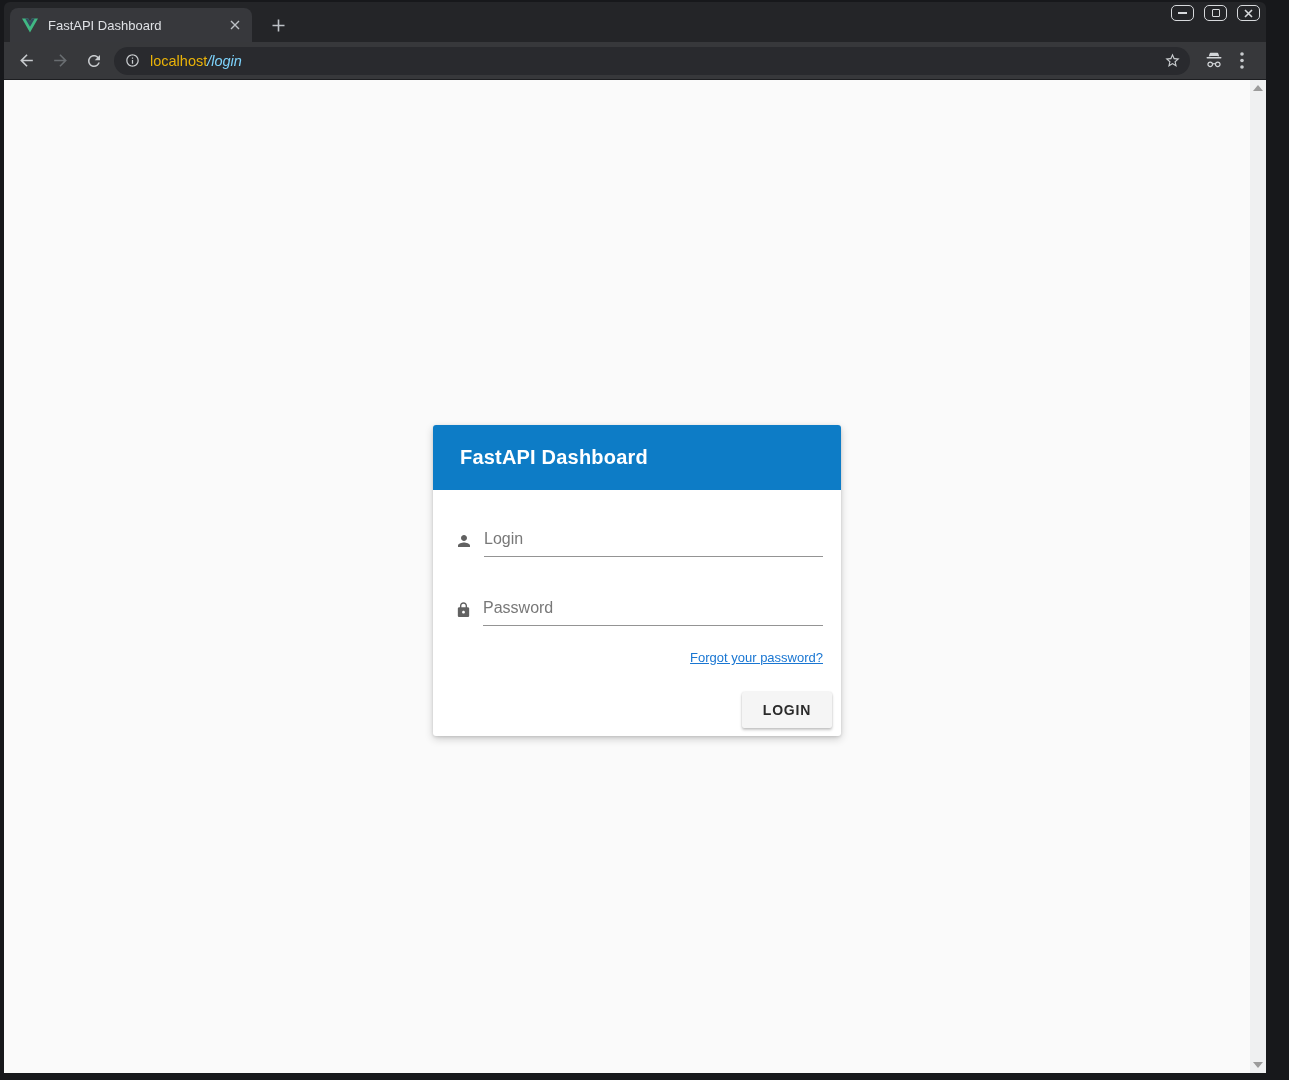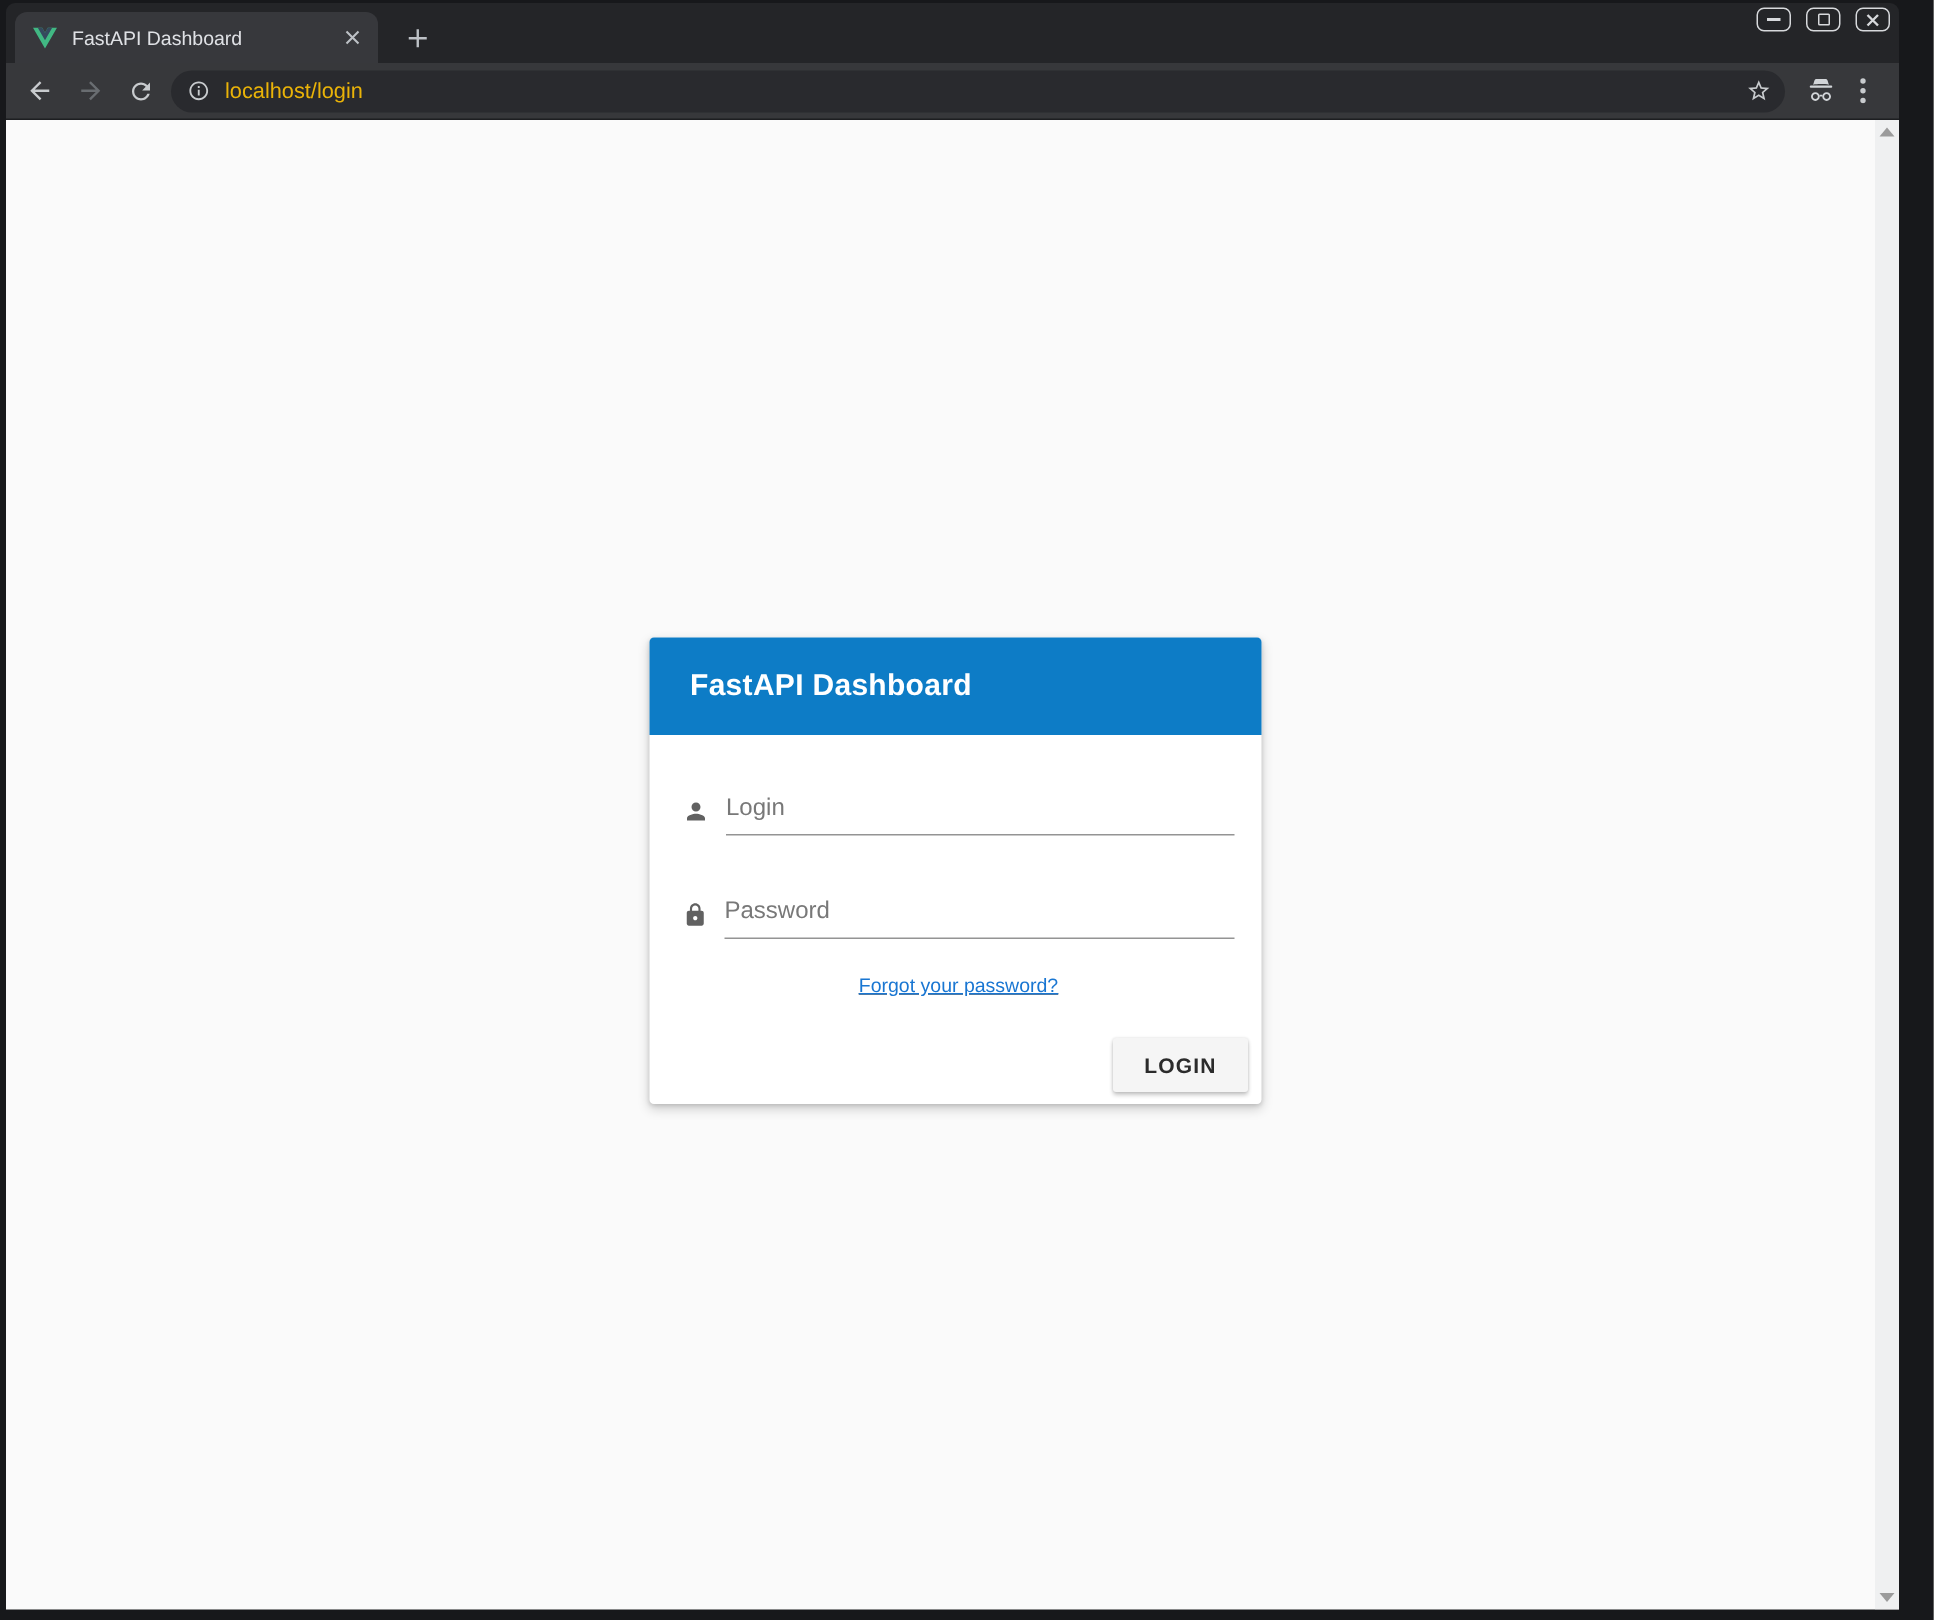--- a/index.html
+++ b/index.html
@@ -73,21 +73,21 @@
     background: #292a2e; border-radius: 14px;
     display: flex; align-items: center;
     padding: 0 6px 0 11px;
     margin-right: 10px;
   }
   .omnibox .url {
     font-size: 14.5px; margin-left: 10px; flex: 1 1 auto;
     white-space: nowrap; overflow: hidden;
   }
   .url-host { color: #eab308; }
-  .url-path { color: #eab308; }
+  .url-path { color: #7dd3fc; font-style: italic; }
   .star-btn {
     width: 24px; height: 24px; display: flex;
     align-items: center; justify-content: center; flex: 0 0 auto;
   }
   .toolbar-icon {
     width: 28px; height: 28px; display: flex;
     align-items: center; justify-content: center; flex: 0 0 auto;
   }
 
   
@@ -136,21 +136,21 @@
   .field-icon { flex: 0 0 auto; margin: 0 11px 7px 0; display: flex; }
   .field-input {
     flex: 1 1 auto;
     border: none; border-bottom: 1px solid #949494;
     background: transparent; outline: none;
     font-family: "Liberation Sans", sans-serif;
     font-size: 16px; color: #333;
     padding: 4px 0 8px 0;
   }
   .field-input::placeholder { color: #787878; opacity: 1; }
-  .forgot-row { text-align: center; margin: -8px 0 0 0; text-decoration: underline; }
+  .forgot-row { text-align: right; margin: -8px 0 0 0; }
   .forgot-link {
     font-size: 13px; color: #1976d2; text-decoration: underline;
     cursor: pointer;
   }
   .actions-row {
     display: flex; justify-content: flex-end;
     margin: 26px -9px 0 0; padding-bottom: 0;
   }
   .login-btn {
     min-width: 90px; height: 36px;

